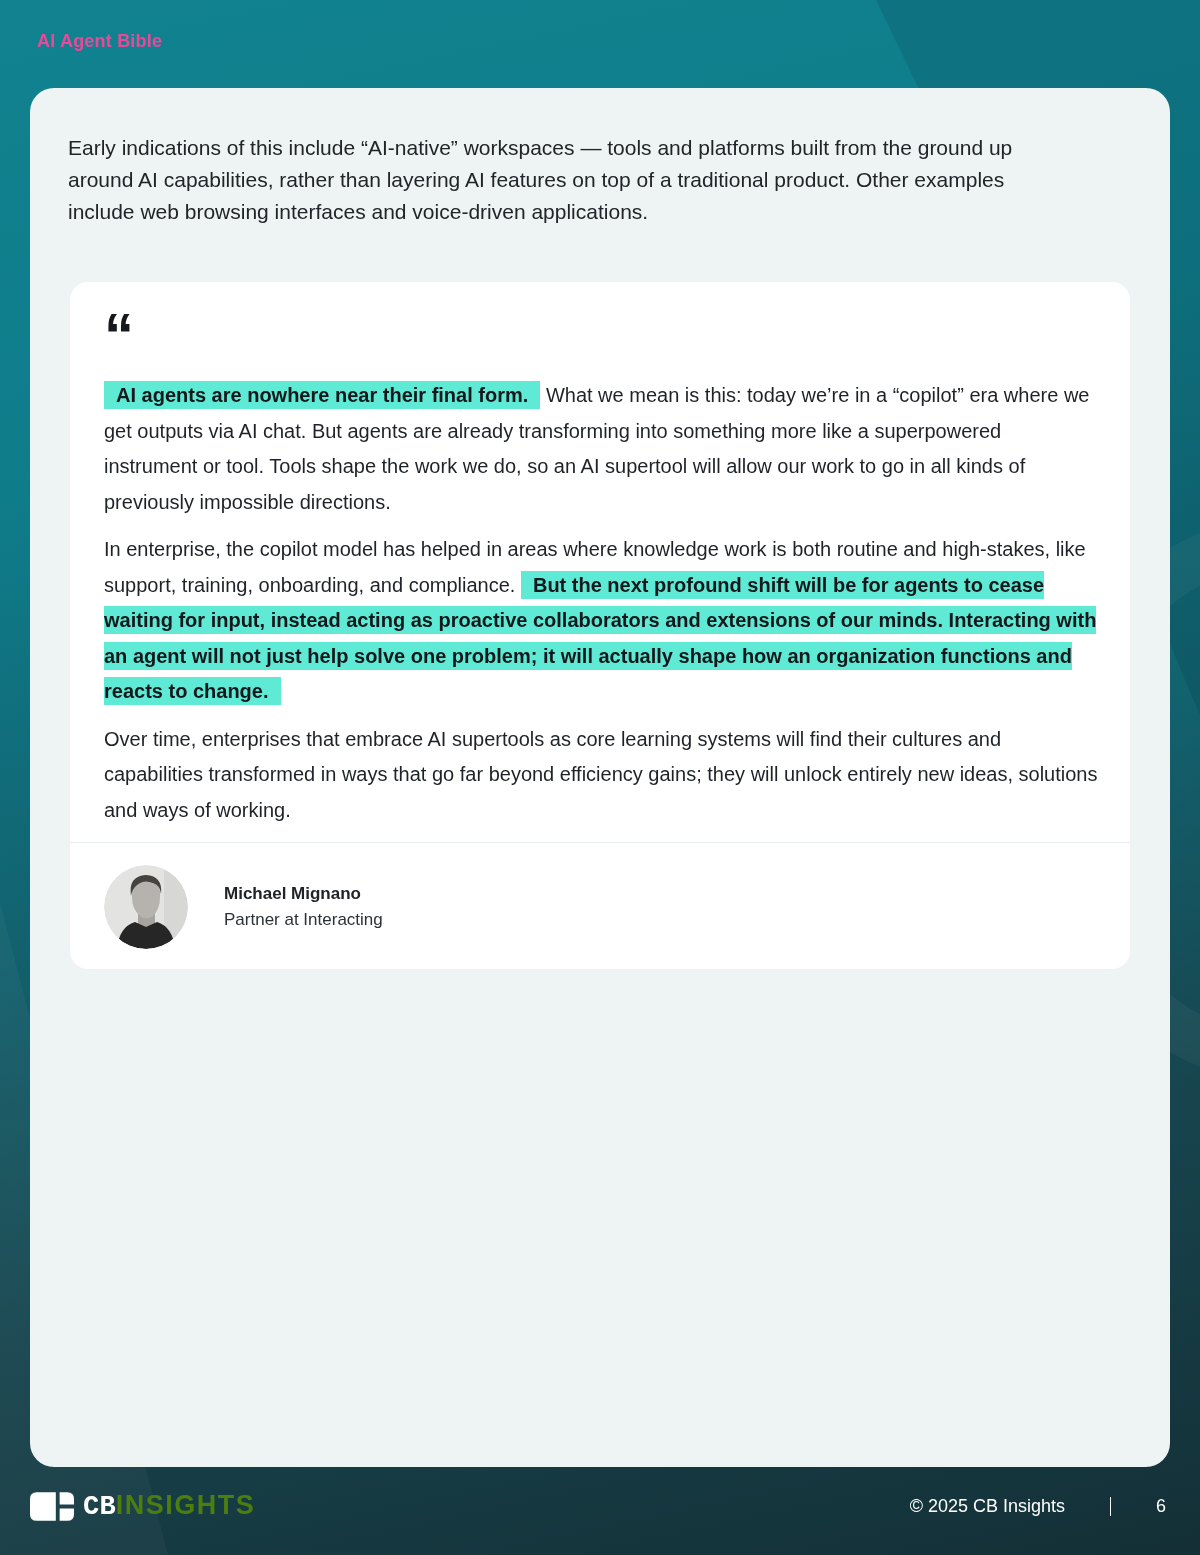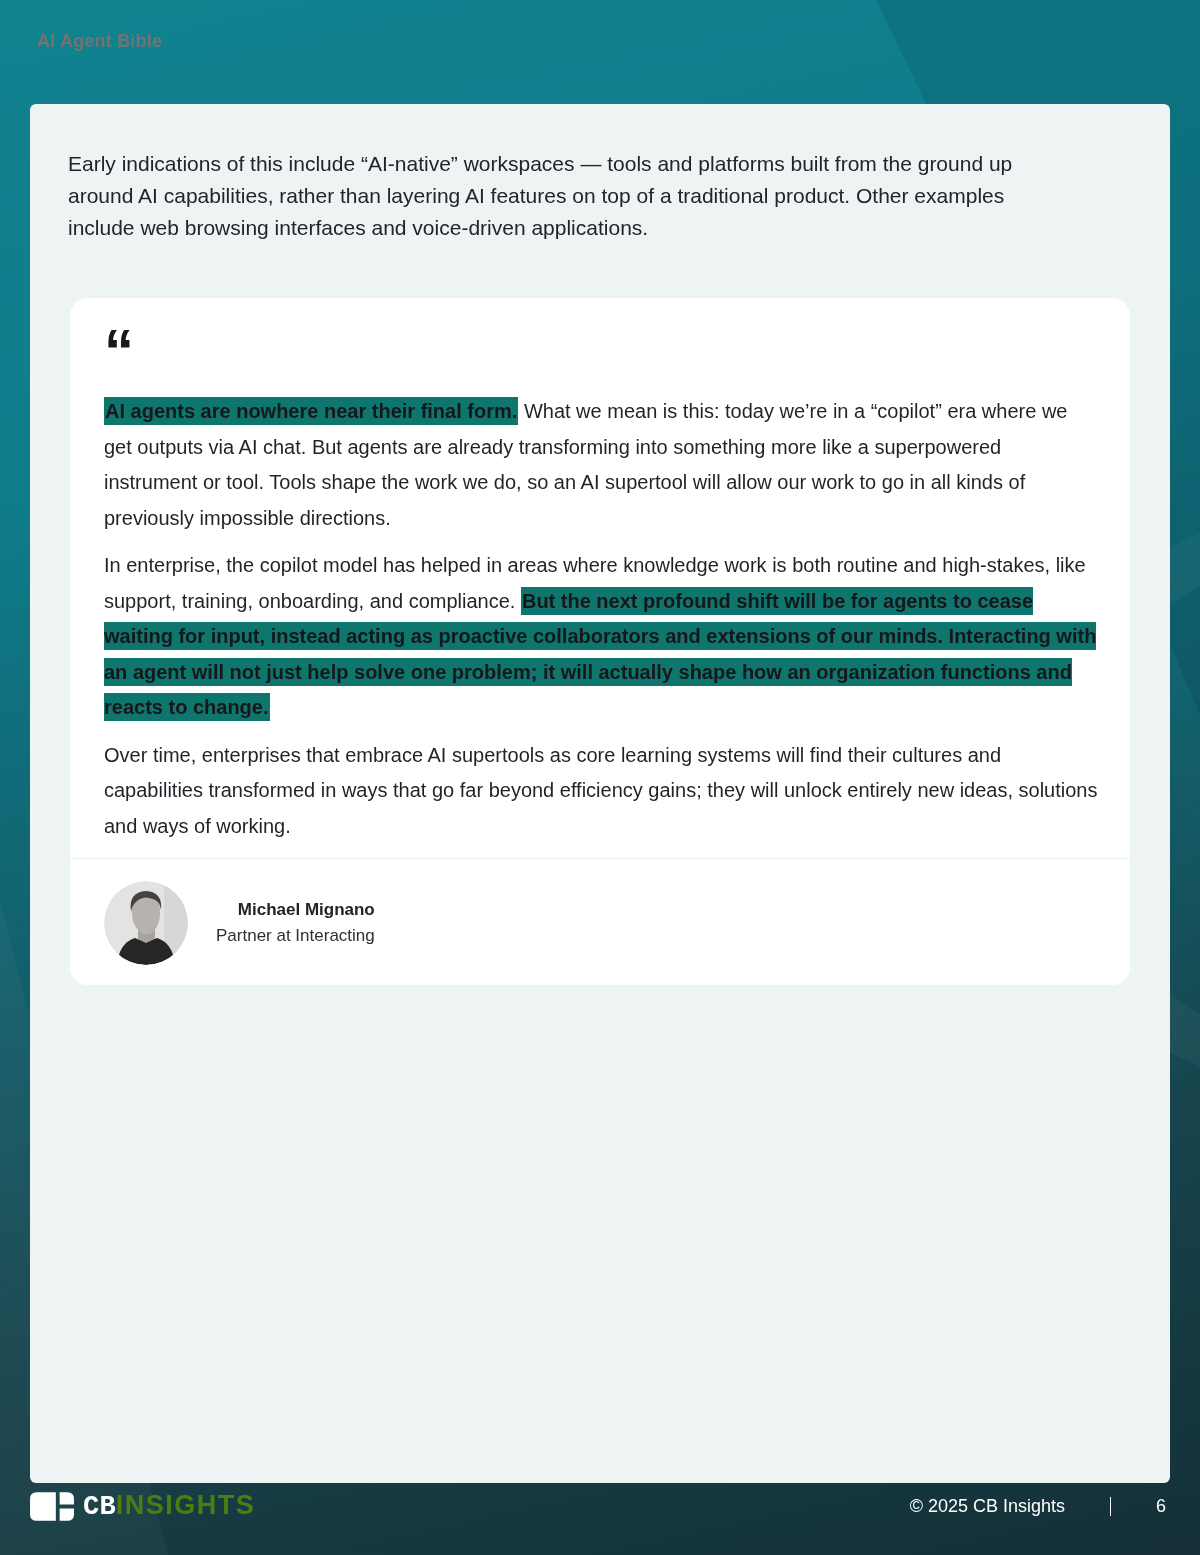--- a/index.html
+++ b/index.html
@@ -24,27 +24,27 @@
     clip-path: polygon(0 58%, 14% 100%, 0 100%);
   }
   .bg-ring {
     top: 520px; left: 1040px; width: 460px; height: 560px;
     border: 48px solid rgba(255, 255, 255, 0.04);
     border-radius: 50%;
   }
 
   .page-header-title {
     position: absolute; left: 37px; top: 31px;
-    color: #737373; font-size: 18px; font-weight: 700; letter-spacing: 0.2px;
+    color: #ec4899; font-size: 18px; font-weight: 700; letter-spacing: 0.2px;
   }
 
   .main-card {
-    position: absolute; left: 30px; top: 104px;
+    position: absolute; left: 30px; top: 88px;
     width: 1140px; height: 1379px;
-    background: #eef4f4; border-radius: 6px;
+    background: #eef4f4; border-radius: 24px;
   }
 
   .intro-paragraph {
     position: absolute; left: 38px; top: 44px; width: 968px;
     font-size: 21px; line-height: 32px; color: #212529;
   }
 
   .quote-card {
     position: absolute; left: 40px; top: 194px; width: 1060px;
     background: #ffffff; border-radius: 18px;
@@ -54,28 +54,27 @@
   .quote-mark {
     font-size: 60px; font-weight: 700; color: #16191c;
     line-height: 66px; height: 58px; letter-spacing: -2px;
   }
   .quote-paragraphs { margin-top: 18px; }
   .quote-para {
     font-size: 20px; line-height: 35.5px; color: #1f2328;
     margin-bottom: 12px; width: 994px;
   }
   .quote-para .hl {
-    background: #0f766e; font-weight: 700; color: #14181c;
-    padding: 3px 1px;
+    background: #5eead4; font-weight: 700; color: #14181c;
+    padding: 3px 12px;
   }
   .quote-divider { border-top: 1px solid #e9eef0; margin-top: 14px; }
   .attribution {
-    display: flex; align-items: center; gap: 28px;
+    display: flex; align-items: center; gap: 36px;
     padding: 22px 34px 20px 34px;
-    text-align: right;
   }
   .avatar { width: 84px; height: 84px; border-radius: 50%; flex: 0 0 auto; display: block; }
   .attribution-name { font-size: 17px; font-weight: 700; color: #202428; line-height: 26px; }
   .attribution-title { font-size: 17px; color: #2c3136; line-height: 26px; }
 
   .page-footer {
     position: absolute; left: 30px; right: 34px; top: 1484px; height: 44px;
     display: flex; align-items: center; justify-content: space-between;
   }
   .brand { display: flex; align-items: center; gap: 9px; }

